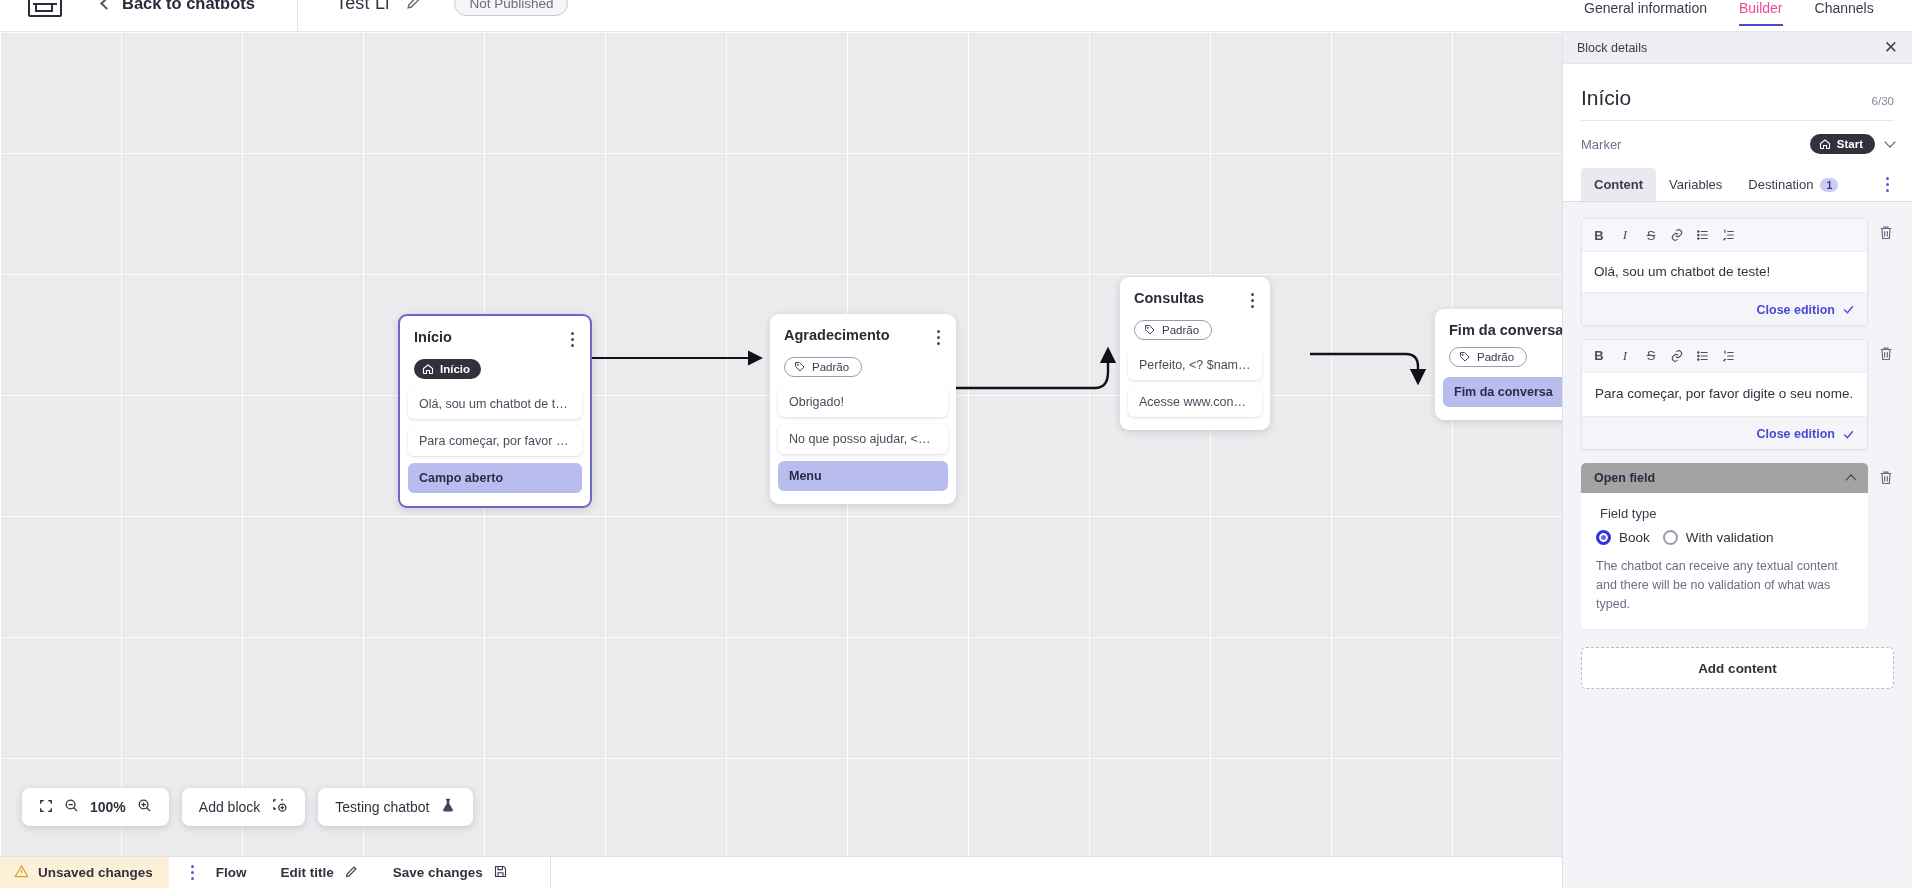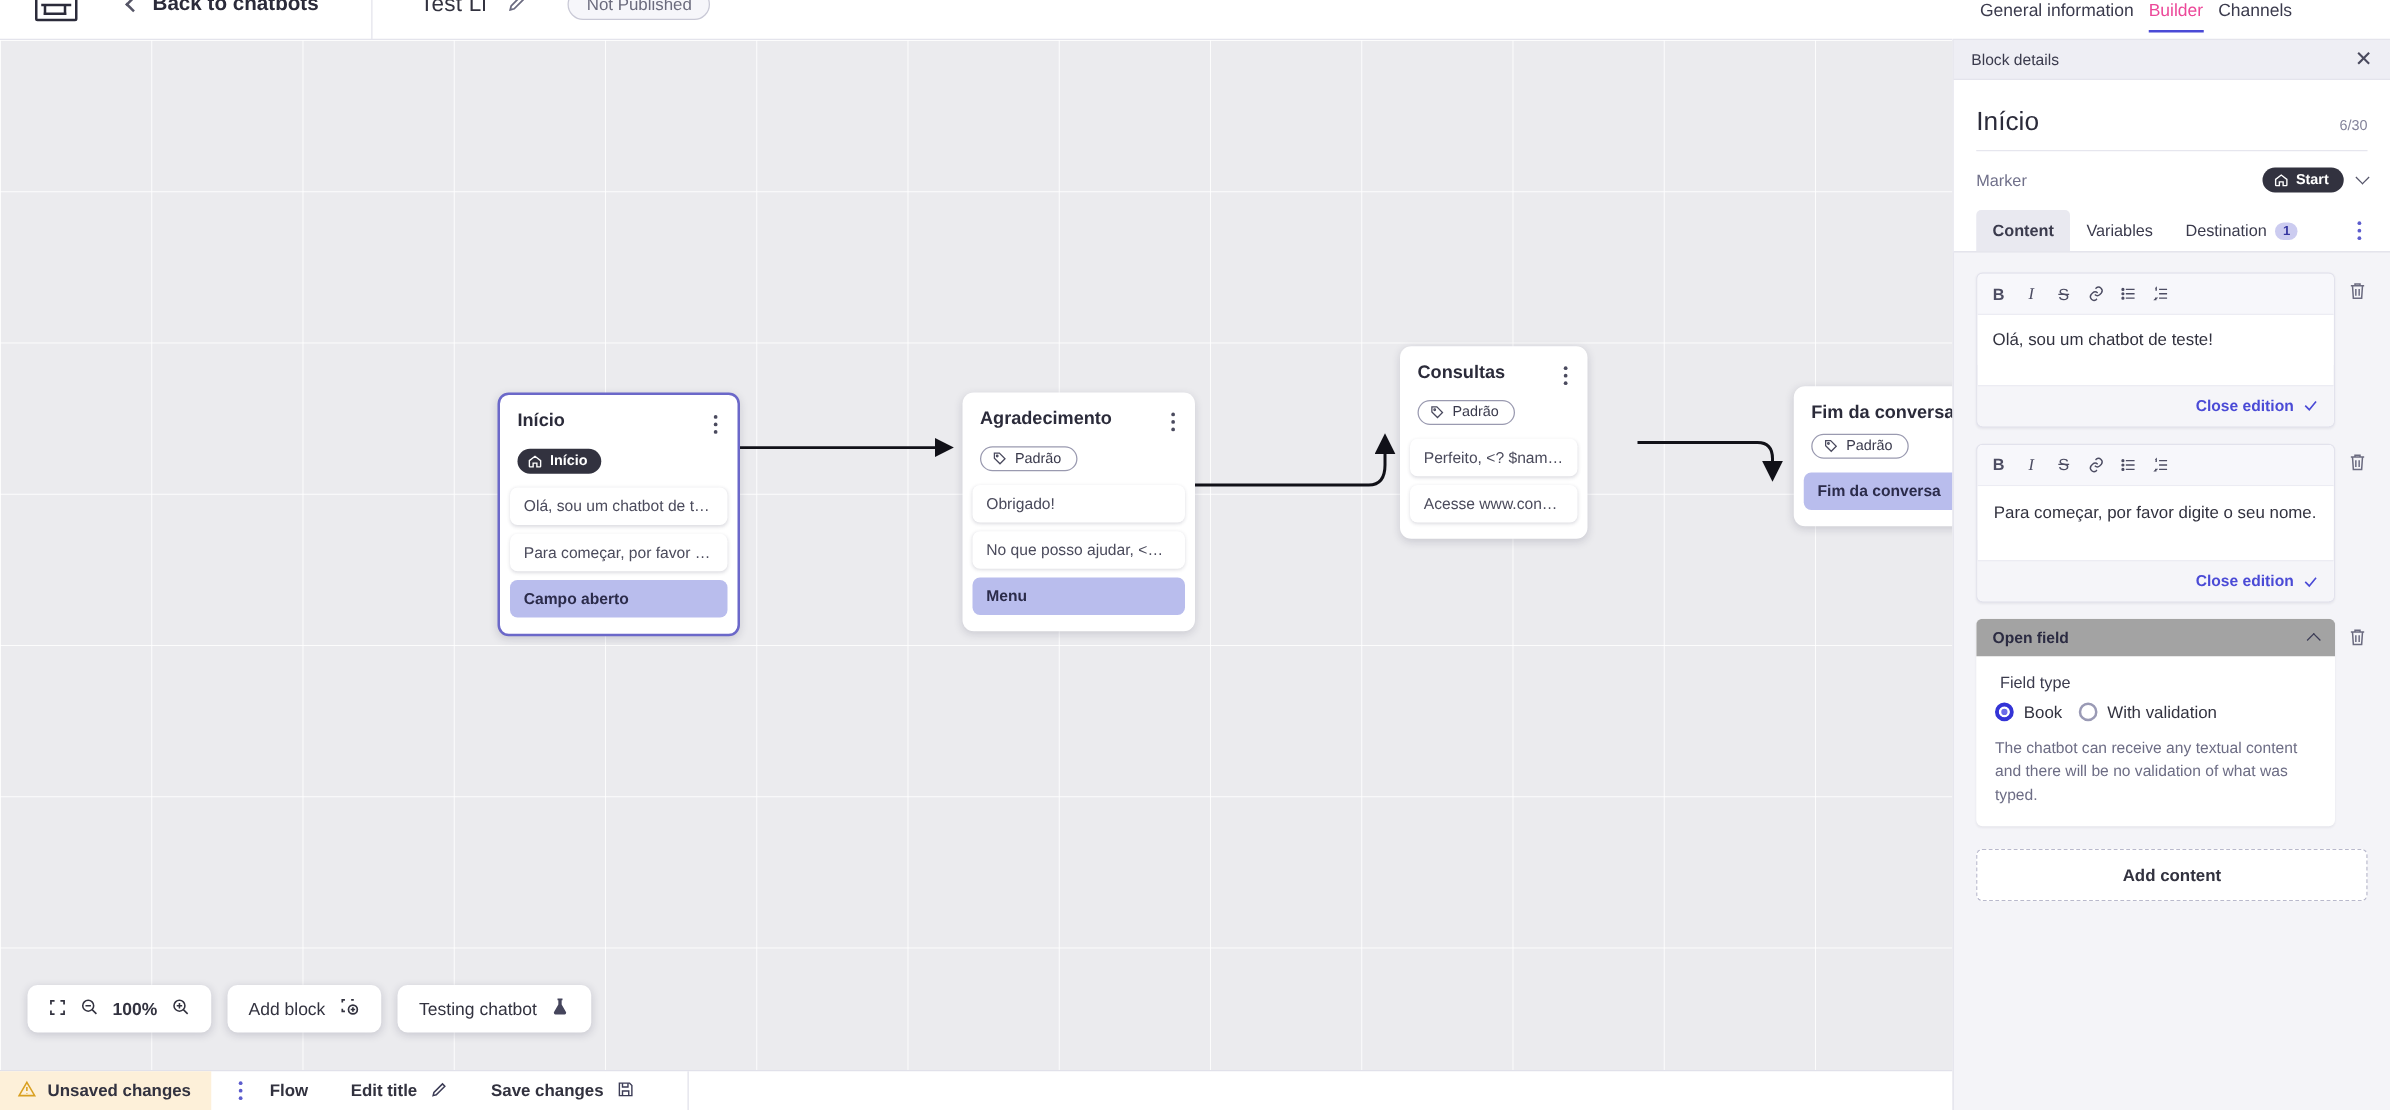--- a/index.html
+++ b/index.html
@@ -116,21 +116,21 @@
     padding: 0 16px 0 14px; font-weight: 700; color: #32323f;
   }
   .sb-kebab { display: flex; flex-direction: column; gap: 3px; margin: 0 22px 0 22px; cursor: pointer; }
   .sb-kebab i { width: 3px; height: 3px; border-radius: 50%; background: #5c5ccd; display: block; }
   .sb-item { display: flex; align-items: center; gap: 10px; margin-right: 34px; font-weight: 700; cursor: pointer; }
   .sb-divider { width: 1px; height: 32px; background: #e1e1ea; margin-left: 8px; }
 
   
   .rightnav {
     position: absolute; top: 0; right: 0; width: 350px; height: 32px;
-    background: #fff; display: flex; align-items: flex-start; gap: 12px;
+    background: #fff; display: flex; align-items: flex-start; gap: 32px;
     padding-left: 22px; border-bottom: 1px solid #e4e4ec;
   }
   .rtab { font-size: 14px; color: #3b3b4d; padding-bottom: 8px; cursor: pointer; white-space: nowrap; }
   .rtab.active { color: #ec4899; font-weight: 400; border-bottom: 2.5px solid #4a4ad6; }
 
   .panel {
     position: absolute; top: 32px; right: 0; width: 350px; height: 856px;
     background: #f4f4f8; border-left: 1px solid #e1e1ea;
   }
   .panel-bar {
@@ -189,21 +189,20 @@
     width: 26px; height: 22px; display: flex; align-items: center; justify-content: center;
     font-size: 13px; color: #4d4d63; cursor: pointer;
   }
   .editor-text {
     padding: 10px 12px; font-size: 13.5px; color: #32323f; line-height: 1.45;
     background: #fff; min-height: 24px;
   }
   .editor-foot {
     background: #f5f5f9; padding: 7px 12px; text-align: right;
     border-top: 1px solid #ececf3;
-    margin-top: 16px;
   }
   .close-edition {
     font-size: 12.5px; color: #4a4ad6; font-weight: 700; cursor: pointer;
     display: inline-flex; align-items: center; gap: 7px;
   }
   .trash { padding-top: 6px; cursor: pointer; flex: none; }
 
   .openfield {
     background: #fff; border-radius: 5px; overflow: hidden;
     box-shadow: 0 1px 2px rgba(40,40,70,.07); flex: 1;

